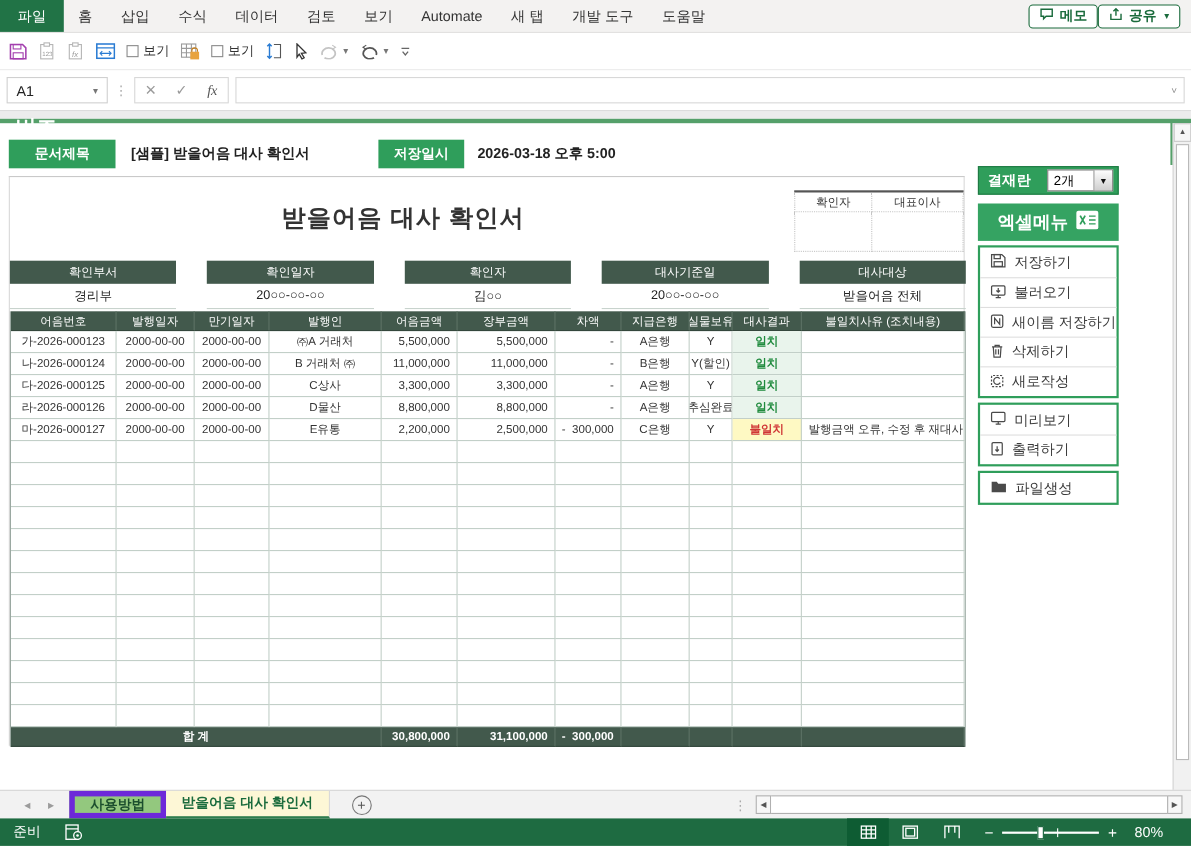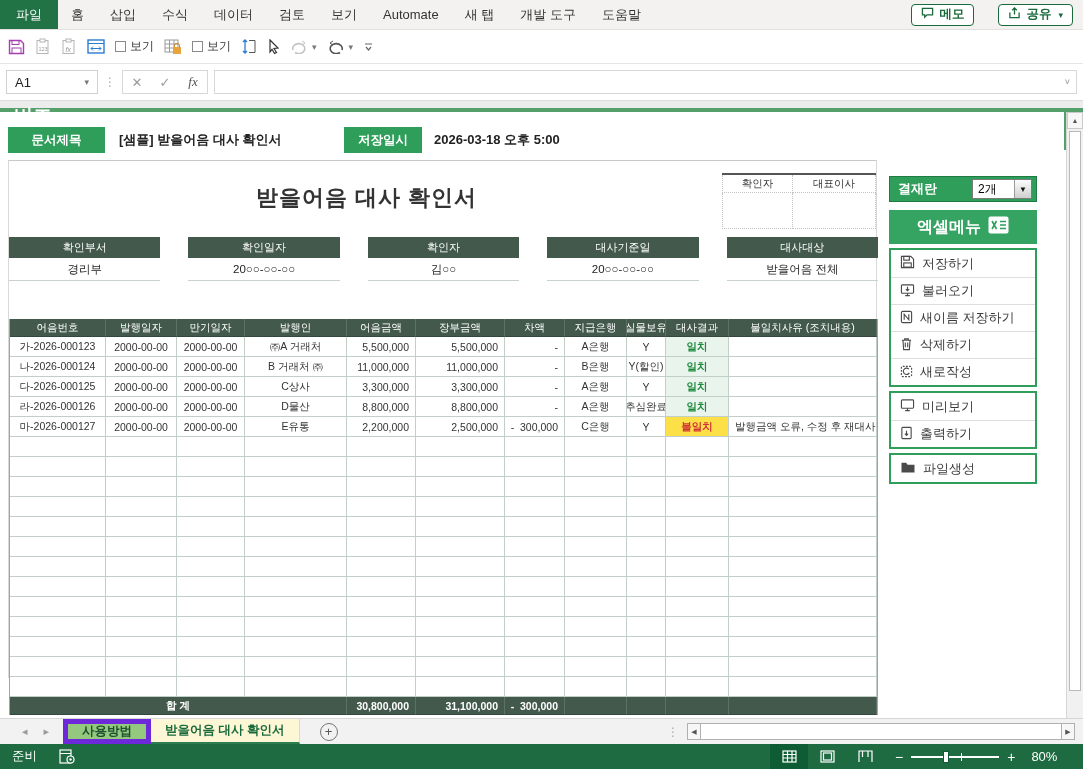--- a/index.html
+++ b/index.html
@@ -5,21 +5,21 @@
   * { margin:0; padding:0; box-sizing:border-box; }
   html,body { width:1083px; height:769px; overflow:hidden; }
   body { font-family:"Liberation Sans","DejaVu Sans",sans-serif; background:#fff; color:#333; }
   .app { position:relative; width:1083px; height:769px; background:#fff; }
 
   
   .ribbon-tabs { height:30px; background:#f3f2f1; display:flex; align-items:stretch; border-bottom:1px solid #e2e1e0; }
   .rtab { display:flex; align-items:center; padding:0 13px; font-size:13px; color:#333; cursor:default; }
   .rtab.active { background:#217346; color:#fff; padding:0 16px; }
   .ribbon-spacer { flex:1; }
-  .ribbon-btns { display:flex; align-items:center; gap:24px; padding-right:10px;text-align:right; }
+  .ribbon-btns { display:flex; align-items:center; gap:0; padding-right:10px;text-align:right; }
   .rbtn { display:flex; align-items:center; gap:5px; height:22px; padding:0 9px; border:1px solid #1a6b3c; border-radius:4px; color:#1a6b3c; font-size:12.5px; font-weight:bold; background:#fff; }
   .rbtn svg { stroke:#1a6b3c; fill:none; stroke-width:1.4; }
   .rbtn .chv { font-size:9px; margin-left:2px; }
 
   
   .qat { height:34px; background:#fff; display:flex; align-items:center; gap:10px; padding-left:8px; border-bottom:1px solid #e6e6e6; }
   .qicon { display:flex; align-items:center; gap:4px; }
   .qicon svg { display:block; }
   .chk { width:11px; height:11px; border:1px solid #8a8a8a; background:#fff; display:inline-block; }
   .qlabel { font-size:12px; color:#333; }
@@ -69,35 +69,35 @@
   .apv-cell { border-right:1px dotted #c4c4c4; border-bottom:1px dotted #c4c4c4; font-size:10.5px; color:#333; display:flex; align-items:center; justify-content:center; }
   .apv-cell:first-child { border-left:1px dotted #c4c4c4; }
   .apv-h { height:18px; }
   .apv-e { height:36px; }
   .apv-c1 { width:71px; } .apv-c2 { width:83px; }
 
   .fields { position:absolute; top:76px; left:0; width:869px; display:grid; grid-template-columns:repeat(5,1fr); column-gap:28px; }
   .f-label { height:21px; background:#42594c; color:#fff; font-size:11px; display:flex; align-items:center; justify-content:center; }
   .f-value { height:23px; font-size:11.5px; color:#222; display:flex; align-items:center; justify-content:center; border-bottom:1px solid #c8d3cd; }
 
-  .bill-table { position:absolute; top:122px; left:0; width:869px; border-left:1px solid #9aa8a1; border-right:1px solid #9aa8a1;margin-top:36px; }
+  .bill-table { position:absolute; top:122px; left:0; width:869px; border-left:1px solid #9aa8a1; border-right:1px solid #9aa8a1; }
   .t-row { display:grid; grid-template-columns:96px 71px 68px 102px 69px 89px 60px 62px 39px 63px 1fr; }
   .t-row.h { height:18px; background:#42594c; }
   .t-row.d { height:20px; background:#fff; }
   .t-row.s { height:18px; background:#42594c; }
   .tc { font-size:10.5px; display:flex; align-items:center; justify-content:center; border-right:1px solid #c2cfc8; border-bottom:1px solid #c2cfc8; color:#333; overflow:hidden; white-space:pre; }
   .t-row.h .tc { color:#fff; font-size:10.5px; border-right:1px solid #5d7265; border-bottom:1px solid #34473c; }
   .t-row.s .tc { color:#fff; font-weight:bold; border-right:1px solid #5d7265; border-bottom:1px solid #34473c; }
   .tc.al { justify-content:flex-start; padding-left:6px; }
   .tc.ar { justify-content:flex-end; padding-right:6px; }
   .tc.ok { background:#e9f4ec; color:#1f8a3d; font-weight:bold; }
-  .tc.bad { background:#fde047; color:#d03535; font-weight:bold; }
+  .tc.bad { background:#fef9c3; color:#d03535; font-weight:bold; }
 
   
-  .side { position:absolute; left:889px; top:64px; width:148px; }
+  .side { position:absolute; left:889px; top:39px; width:128px; }
   .appr-line { height:26px; background:#2f9e5b; border:1px solid #1f7a44; display:flex; align-items:center; padding:0 4px 0 8px; }
   .appr-line .lbl { color:#fff; font-size:13px; font-weight:bold; flex:1; }
   .dd { width:60px; height:20px; background:#fff; border:1px solid #7b7b7b; display:flex; align-items:center; }
   .dd .val { flex:1; font-size:12px; color:#000; padding-left:5px; }
   .dd .btn { width:17px; height:18px; background:linear-gradient(#fdfdfd,#cfcfcf); border-left:1px solid #9a9a9a; display:flex; align-items:center; justify-content:center; font-size:8px; color:#111; }
   .menu-title { margin-top:8px; height:34px; background:#35a362; display:flex; align-items:center; justify-content:center; gap:7px; color:#fff; font-size:16px; font-weight:bold; }
   .sgroup { margin-top:4px; background:#fff; border:2px solid #2f9e5b; }
   .sitem { height:27px; display:flex; align-items:center; gap:7px; padding-left:9px; font-size:13px; font-weight:normal; color:#3a3a3a; }
   .sitem + .sitem { border-top:1px solid #dedede; }
   .sitem svg { stroke:#4a4a4a; fill:none; stroke-width:1.2; flex:none; }

